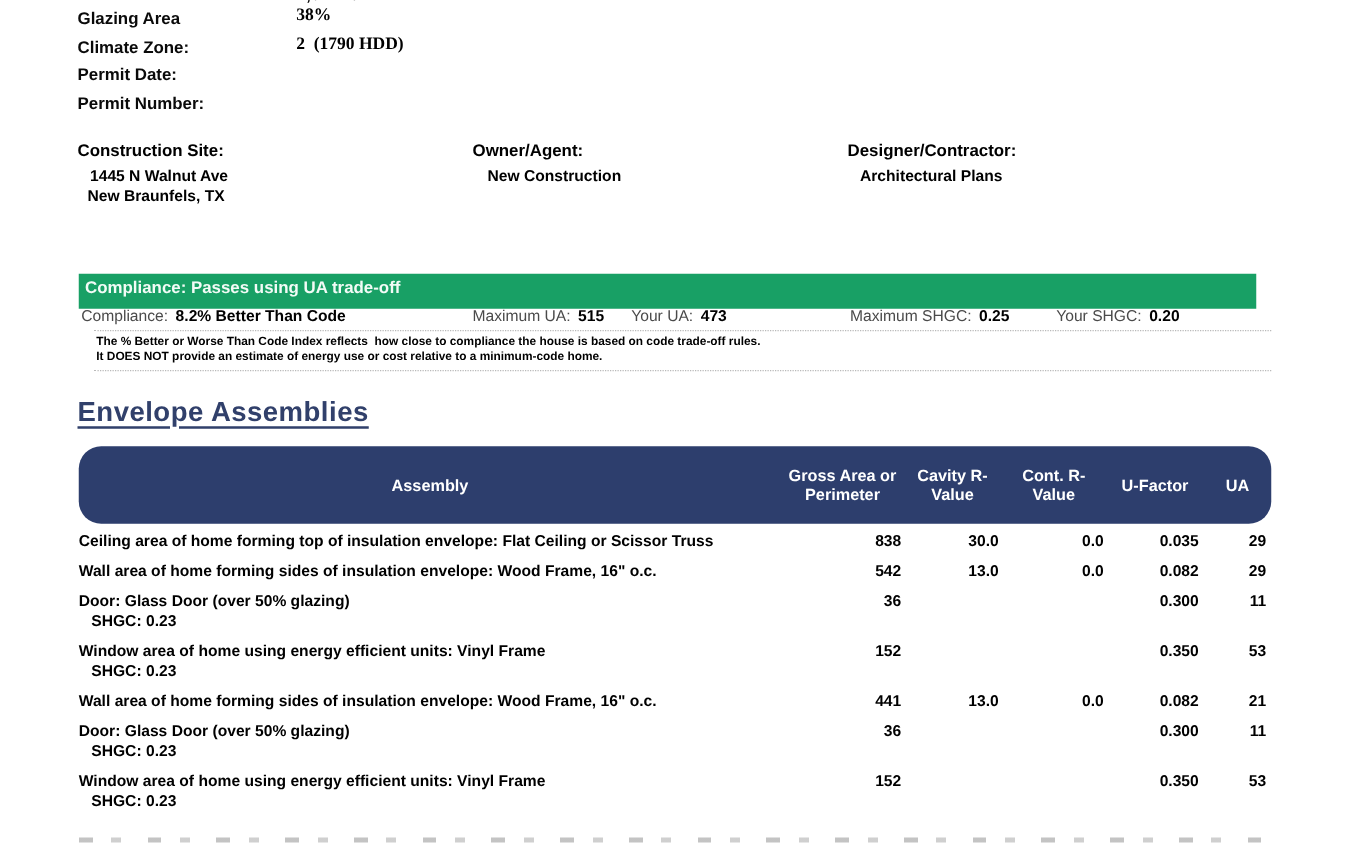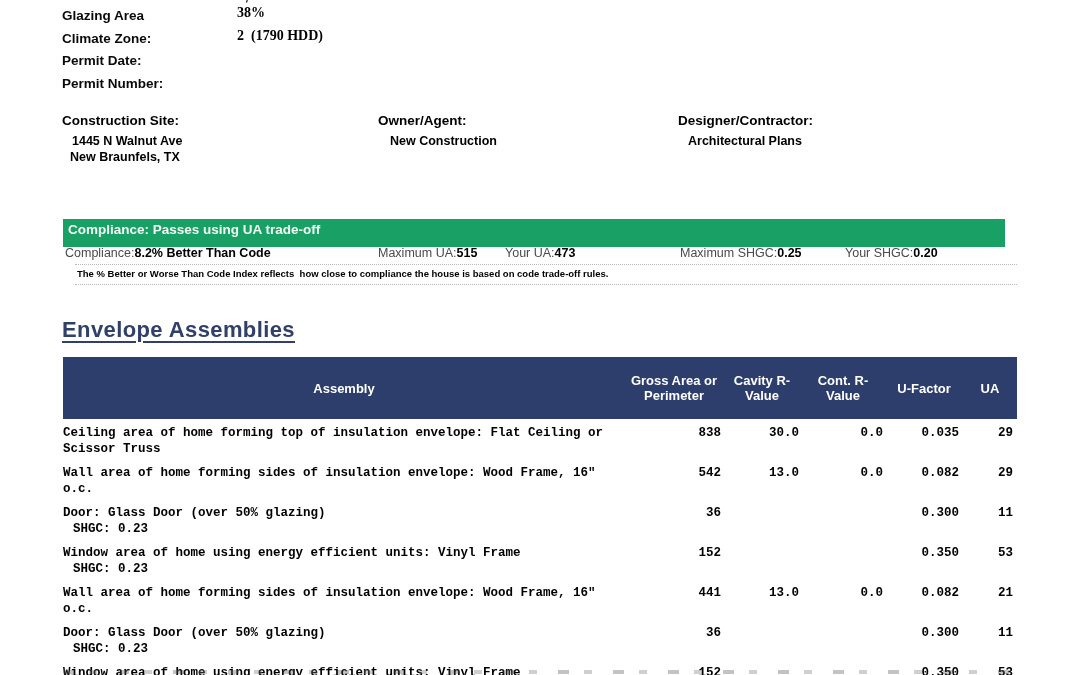--- a/index.html
+++ b/index.html
@@ -25,46 +25,46 @@
 
   
   .banner {
     position:absolute; left:63px; top:219px; width:942px; height:28px;
     background:var(--green); color:#f2fbf6; font-size:13.5px; font-weight:bold;
     line-height:22px; padding-left:5px;
   }
   .stats { position:absolute; left:0; top:246px; width:1080px; height:16px; }
   .stat { position:absolute; top:0; font-size:12.5px; }
   .stat .s-label { color:#4a4a4a; }
-  .stat .s-value { font-weight:bold; color:#000; margin-left:0; }
+  .stat .s-value { font-weight:bold; color:#000; margin-left:6px; }
   .note {
     position:absolute; left:63px; top:264px; width:942px;
     border-top:1px dotted #b9b9b9; border-bottom:1px dotted #b9b9b9;
     padding:3px 2px 4px 2px;
     margin-left:12px;
   }
   .note-line { font-size:9.5px; font-weight:bold; line-height:12px; white-space:pre; }
 
   
   .section-title {
     position:absolute; left:62px; top:317px;
     font-size:22px; font-weight:600; color:var(--heading);
     text-decoration:underline; text-underline-offset:4px; letter-spacing:0.4px;
   }
 
   
   .tbl { position:absolute; left:63px; top:357px; width:954px; }
-  .grid-row { display:grid; grid-template-columns:562px 98px 78px 84px 78px 54px; }
+  .grid-row { display:grid; grid-template-columns:562px 98px 78px 84px 78px 54px;border-radius:18px; }
   .tbl-head {
     background:var(--navy); color:#fff; min-height:62px;
     align-items:center; font-weight:bold; font-size:13px;
   }
   .tbl-head > div { text-align:center; line-height:15px; padding:2px 4px; }
   .tbl-body { margin-top:6px; }
-  .body-row { margin-bottom:8px; align-items:start;font-family:Liberation Mono, monospace; }
+  .body-row { margin-bottom:8px; align-items:start; }
   .cell-assembly { font-size:12.5px; font-weight:bold; line-height:16px; padding-right:14px; }
   .cell-shgc { font-size:12.5px; font-weight:bold; line-height:16px; padding-left:10px; }
   .cell-num { font-size:12.5px; font-weight:bold; text-align:right; line-height:16px; padding-right:2px; }
   .cell-num.uf, .cell-num.ua { padding-right:4px; }
 
   
   .clipped-next-row {
     position:absolute; left:63px; top:670px; width:954px; height:4px; opacity:0.35;
     background:repeating-linear-gradient(90deg,#555 0 11px, transparent 11px 26px, #777 26px 34px, transparent 34px 55px);
   }
@@ -122,20 +122,21 @@
   <span class="stat" style="left:680px">
     <span class="s-label">Maximum SHGC:</span><span class="s-value">0.25</span>
   </span>
   <span class="stat" style="left:845px">
     <span class="s-label">Your SHGC:</span><span class="s-value">0.20</span>
   </span>
 </div>
 
 <div class="note">
   <div class="note-line">The % Better or Worse Than Code Index reflects  how close to compliance the house is based on code trade-off rules.</div>
+  <div class="note-line">It DOES NOT provide an estimate of energy use or cost relative to a minimum-code home.</div>
 </div>
 
 <div class="section-title">Envelope Assemblies</div>
 
 <div class="tbl">
   <div class="grid-row tbl-head">
     <div>Assembly</div>
     <div>Gross Area or Perimeter</div>
     <div>Cavity R-Value</div>
     <div>Cont. R-Value</div>

